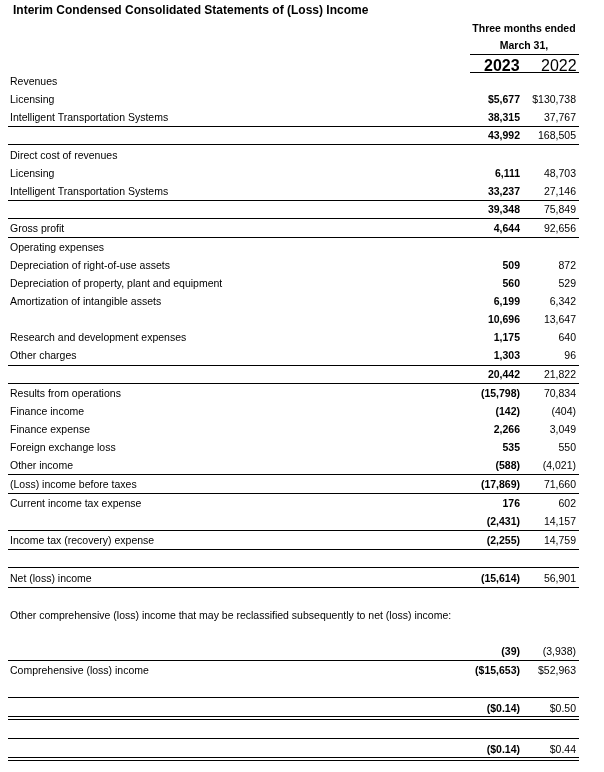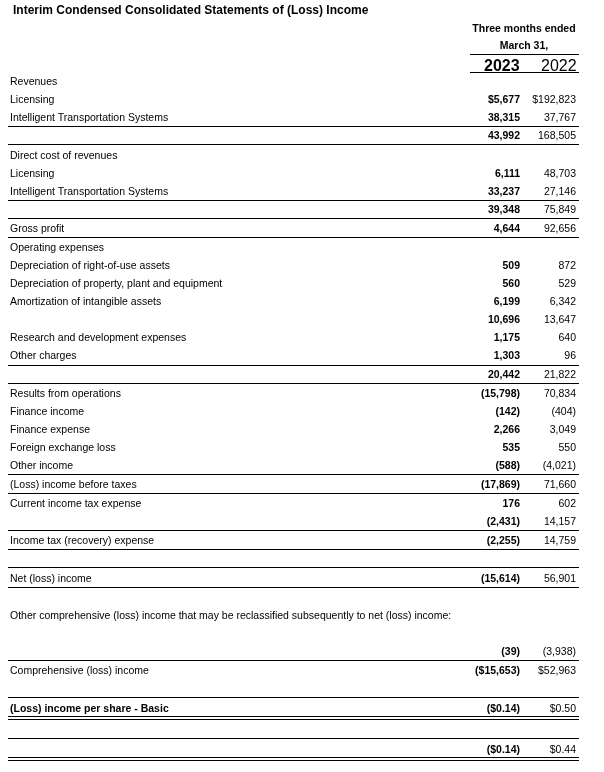--- a/index.html
+++ b/index.html
@@ -39,21 +39,21 @@
 <div class="yr c1">2023</div>
 <div class="yr c2">2022</div>
 <div class="hline" style="left:470px; top:72px; width:109px;"></div>
 
 <div class="row" style="top:75px">
     <span class="lbl">Revenues</span>
   </div>
 <div class="row" style="top:93px">
     <span class="lbl">Licensing</span>
     <span class="v1">$5,677</span>
-    <span class="v2">$192,823</span>
+    <span class="v2">$130,738</span>
   </div>
 <div class="row" style="top:111px">
     <span class="lbl">Intelligent Transportation Systems</span>
     <span class="v1">38,315</span>
     <span class="v2">37,767</span>
   </div>
 <div class="bar" style="top:126px"></div>
 <div class="row" style="top:129px">
     <span class="lbl"></span>
     <span class="v1">43,992</span>
@@ -195,21 +195,20 @@
   </div>
 <div class="bar" style="top:660px"></div>
 <div class="row" style="top:664px">
     <span class="lbl">Comprehensive (loss) income</span>
     <span class="v1">($15,653)</span>
     <span class="v2">$52,963</span>
   </div>
 
 <div class="bar" style="top:697px"></div>
 <div class="row bold" style="top:702px">
-    <span class="lbl">(Loss) income per share - Basic</span>
     <span class="v1">($0.14)</span>
     <span class="v2">$0.50</span>
   </div>
 <div class="bar dbl" style="top:716px"></div>
 
 <div class="bar" style="top:738px"></div>
 <div class="row bold" style="top:743px">
     <span class="v1">($0.14)</span>
     <span class="v2">$0.44</span>
   </div>

